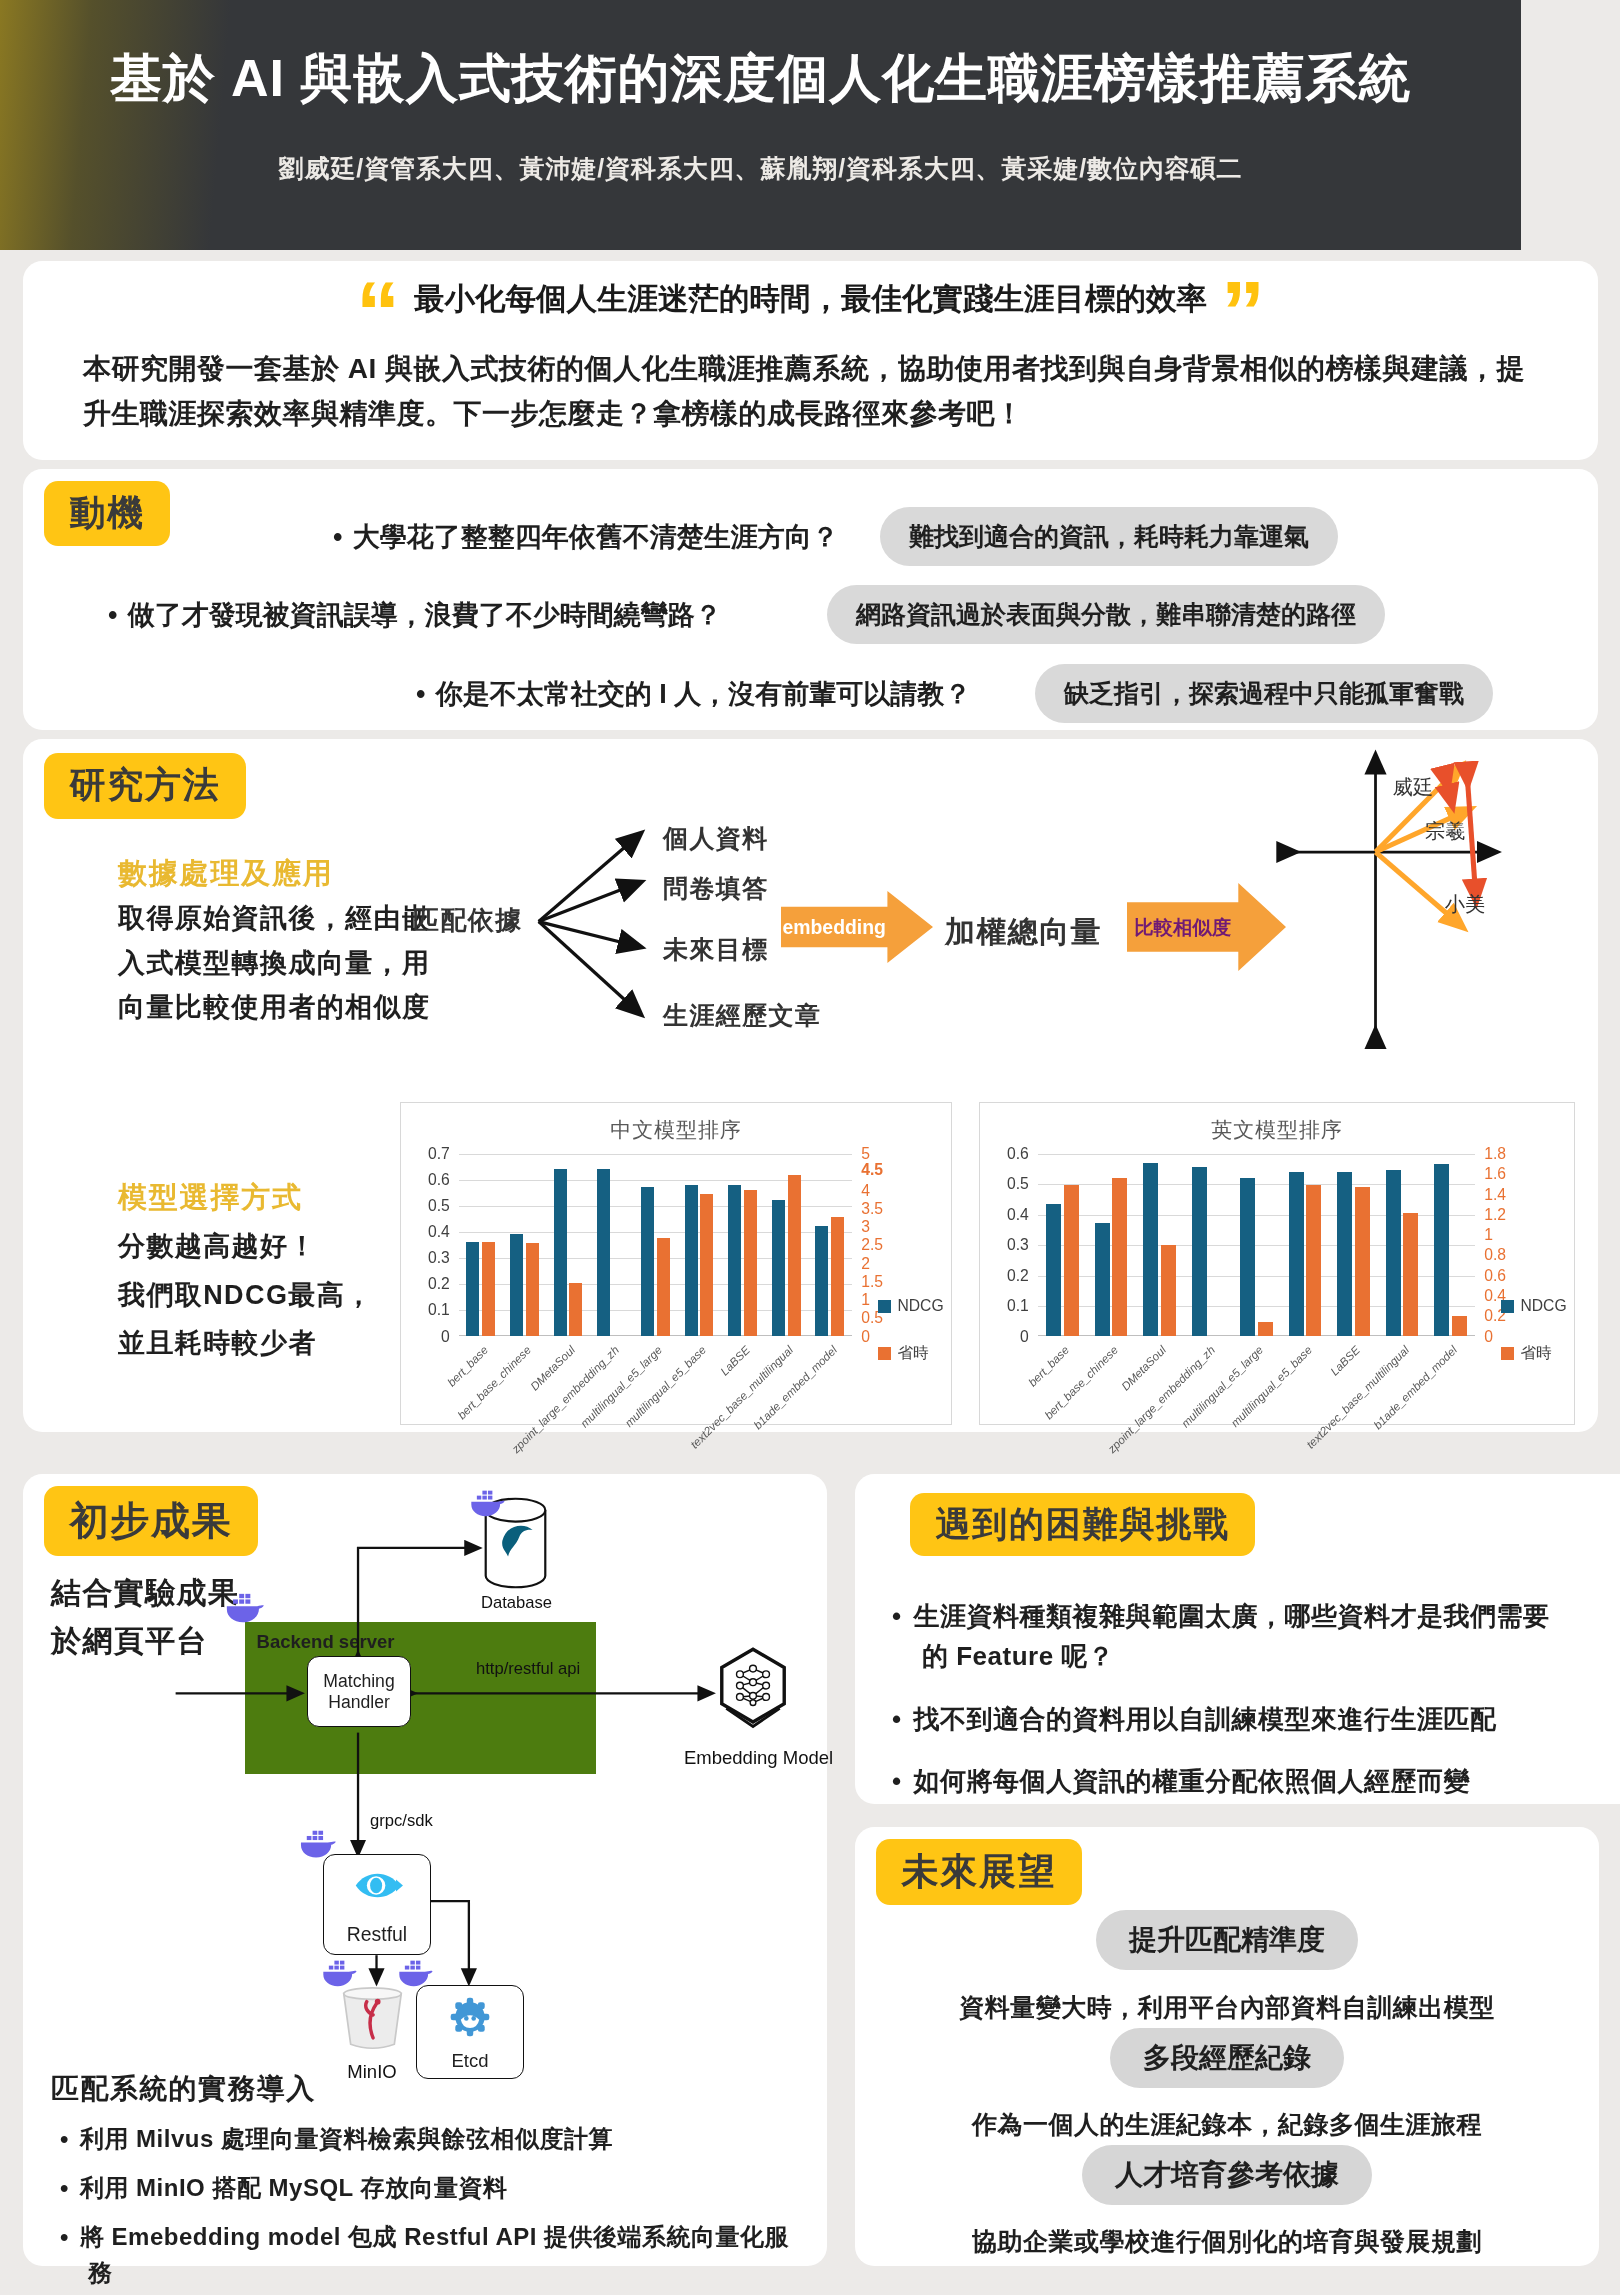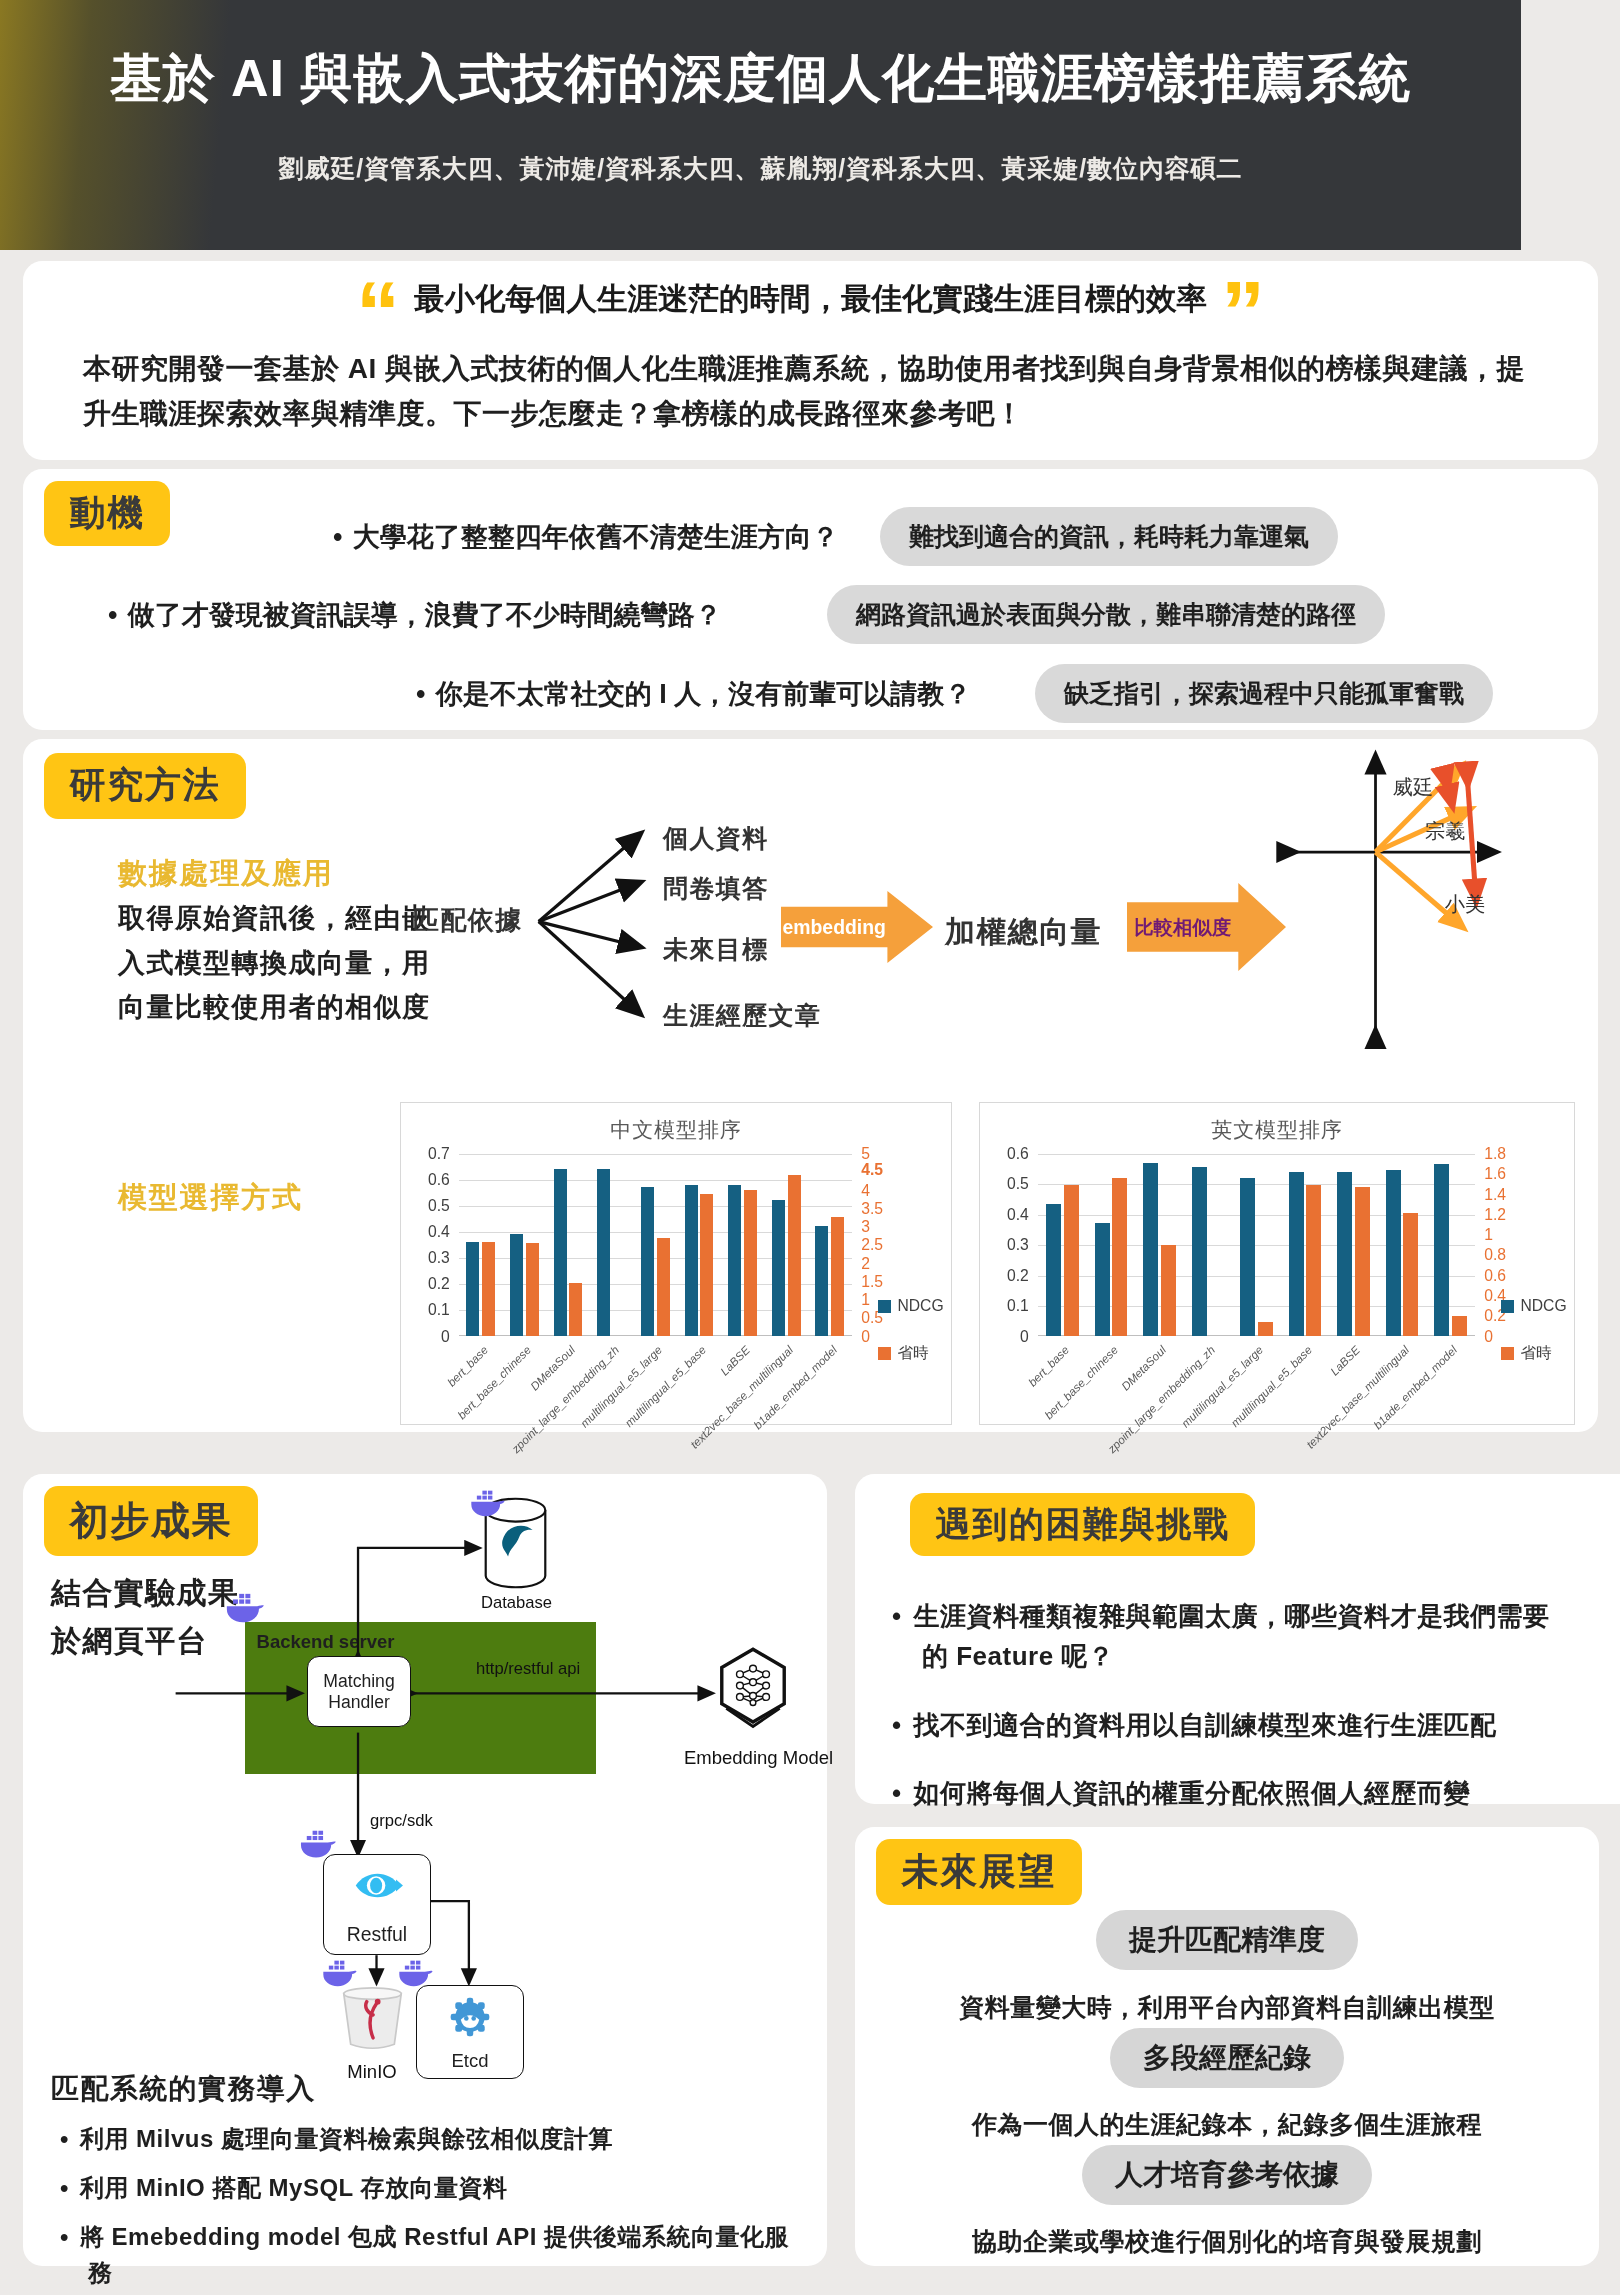--- a/index.html
+++ b/index.html
@@ -62,21 +62,21 @@
   .res-sub{position:absolute;font-size:30px;font-weight:bold;letter-spacing:1.4px;}
   .arch-label{position:absolute;font-size:16.6px;color:#111;text-align:center;white-space:nowrap;}
   #backend-box{position:absolute;left:245px;top:1622px;width:351px;height:152px;background:#4d7c0f;}
   #backend-box .bl{position:absolute;left:11.6px;top:9.2px;font-size:18.5px;font-weight:bold;}
   .node-box{position:absolute;background:#fff;border:1.8px solid #111;border-radius:12px;}
   .practice-title{position:absolute;font-size:28px;font-weight:bold;letter-spacing:1.4px;}
   .p-bullets{position:absolute;display:flex;flex-direction:column;gap:13px;}
   .p-bullet{font-size:24px;font-weight:bold;line-height:1.5;padding-left:28px;text-indent:-28px;letter-spacing:0.5px;}
   .p-bullet::before{content:"•";margin-right:11px;}
   
-  .c-bullets{position:absolute;display:flex;flex-direction:column;gap:28px;}
+  .c-bullets{position:absolute;display:flex;flex-direction:column;gap:22px;}
   .c-bullet{font-size:26px;font-weight:bold;line-height:1.55;padding-left:30px;text-indent:-30px;letter-spacing:0.5px;}
   .c-bullet::before{content:"•";margin-right:12px;}
   .future-pill{position:absolute;left:50%;transform:translateX(-50%);background:#D6D6D6;
                border-radius:32px;padding:11px 33px;font-size:28px;font-weight:bold;white-space:nowrap;}
   .future-desc{position:absolute;left:0;width:100%;text-align:center;font-size:25px;font-weight:bold;letter-spacing:0.5px;}
   svg text{font-family:"Liberation Sans","DejaVu Sans",sans-serif;}
 </style>
 </head>
 <body>
 
@@ -106,20 +106,25 @@
     <div class="a-pill" style="left:1012px;top:195px;">缺乏指引，探索過程中只能孤軍奮戰</div>
   </section>
 
   <section class="card" id="card-method">
     <div class="pill-heading" style="left:21px;top:14px;">研究方法</div>
 
     <div class="sub-yellow" style="left:95px;top:115px;">數據處理及應用</div>
     <div class="method-body" style="left:95px;top:157px;width:323px;">取得原始資訊後，經由嵌入式模型轉換成向量，用向量比較使用者的相似度</div>
 
     <div class="sub-yellow" style="left:95px;top:439px;">模型選擇方式</div>
+    <div class="method-body" style="left:95px;top:483px;line-height:1.8;">
+      <div>分數越高越好！</div>
+      <div>我們取NDCG最高，</div>
+      <div>並且耗時較少者</div>
+    </div>
 
     <div class="src-item" style="left:390px;top:164px;font-size:26px;">匹配依據</div>
     <svg class="abs" style="left:504px;top:74px;" width="125" height="231" viewBox="0 0 270 500">
       <defs>
         <marker id="mBlack" markerWidth="10" markerHeight="10" refX="7" refY="4" orient="auto">
           <path d="M0,0 L9,4 L0,8 Z" fill="#111"></path>
         </marker>
       </defs>
       <line x1="25" y1="235" x2="245" y2="45" stroke="#111" stroke-width="7" marker-end="url(#mBlack)"></line>
       <line x1="25" y1="235" x2="245" y2="150" stroke="#111" stroke-width="7" marker-end="url(#mBlack)"></line>

